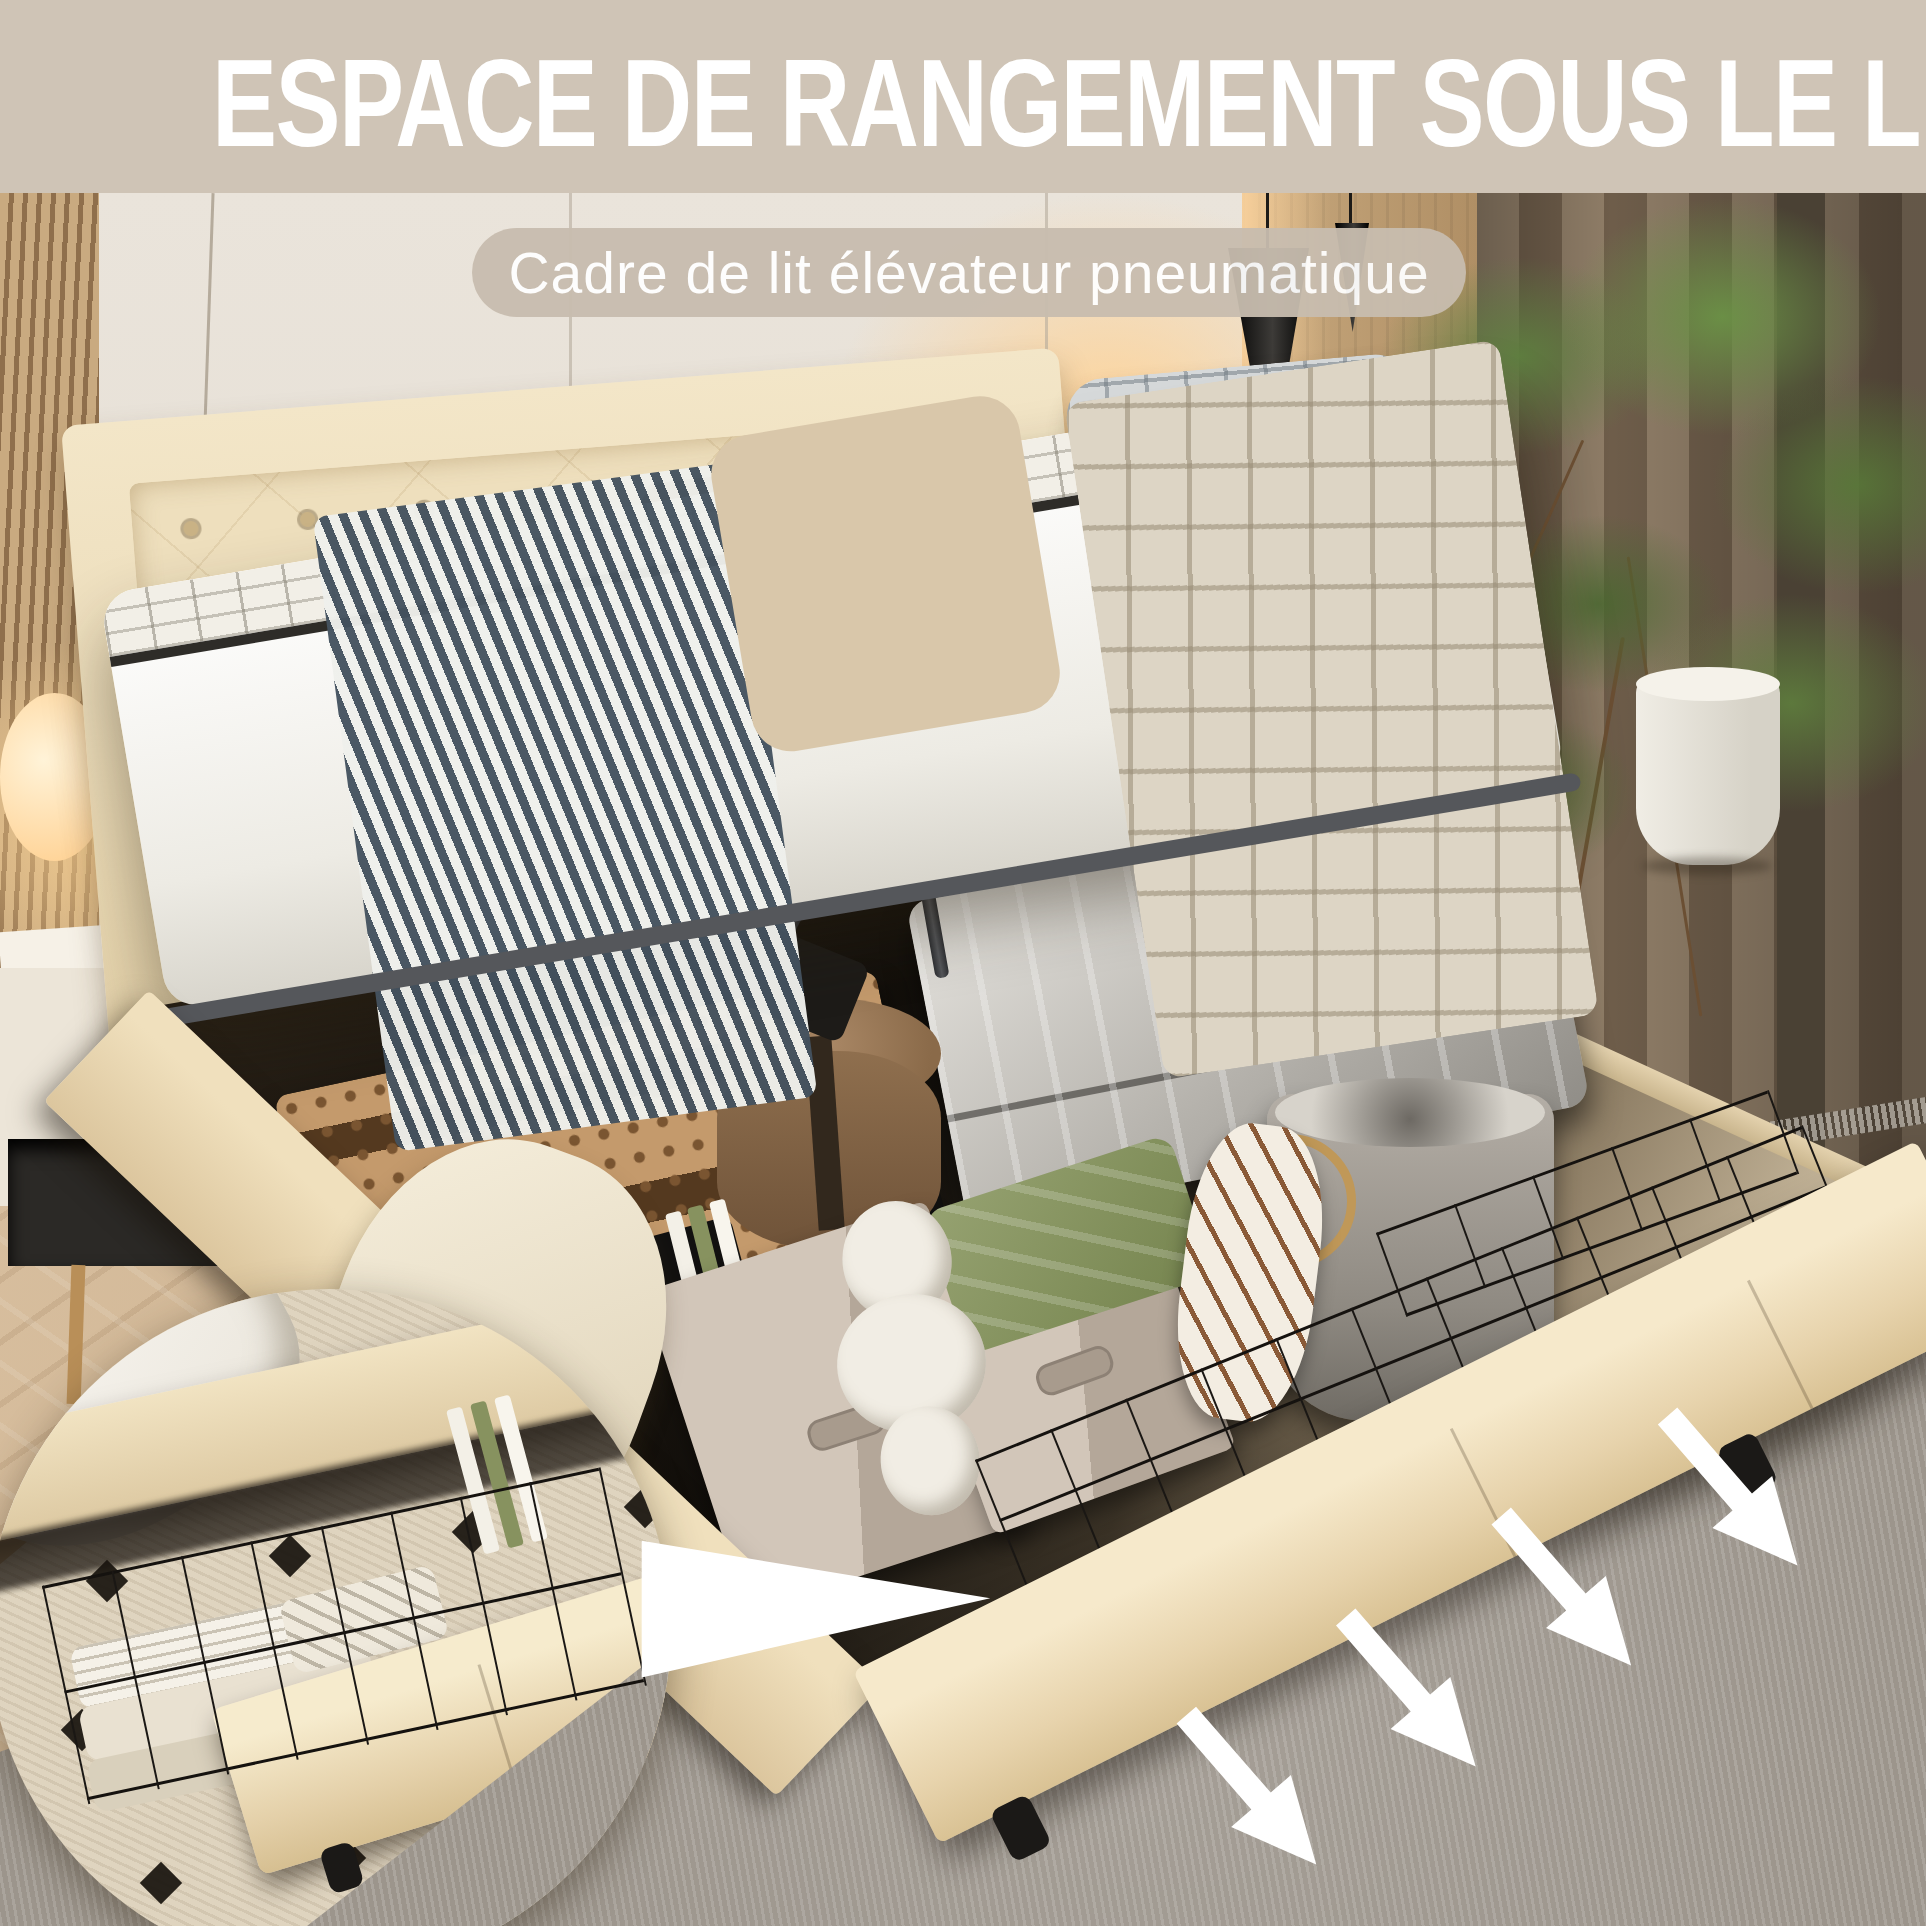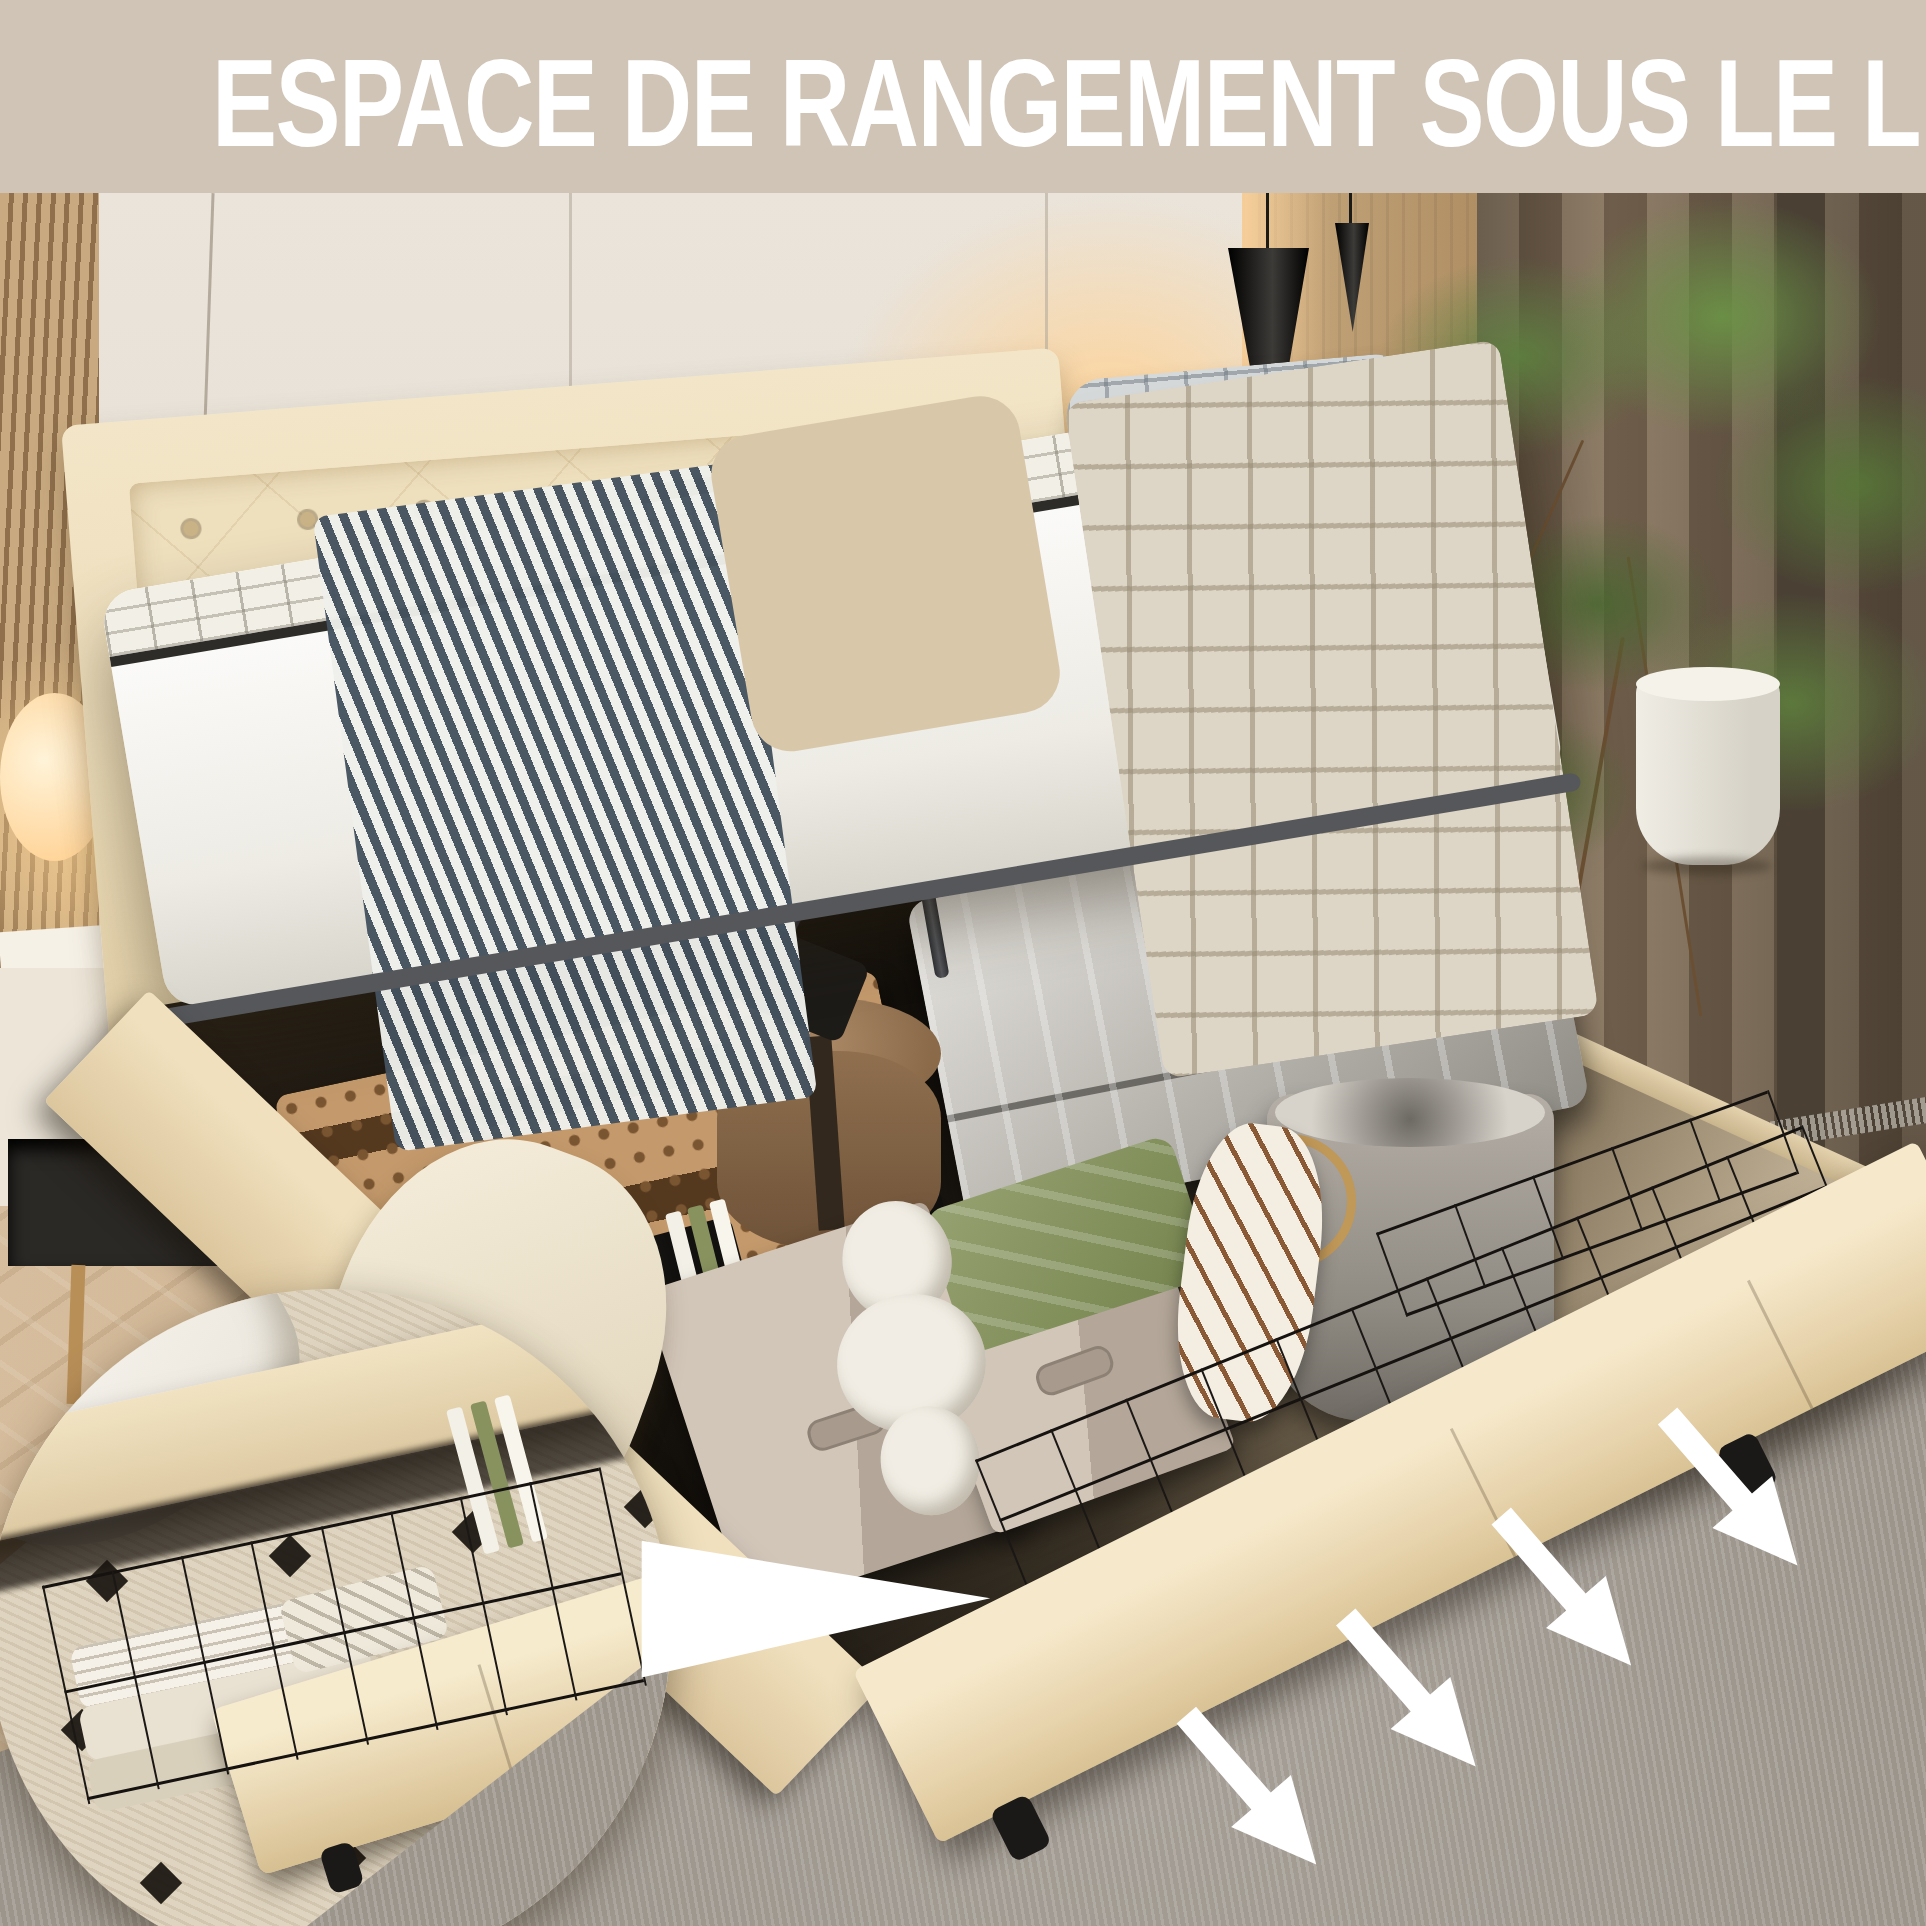--- a/index.html
+++ b/index.html
@@ -391,15 +391,18 @@
     <polygon points="648,1556 648,1694 1000,1614" fill="#ffffff"></polygon>
     <use href="#arrow-shape" fill="#ffffff" transform="translate(1198,1732) rotate(49)"></use>
     <use href="#arrow-shape" fill="#ffffff" transform="translate(1359,1633) rotate(49)"></use>
     <use href="#arrow-shape" fill="#ffffff" transform="translate(1516,1531) rotate(49)"></use>
     <use href="#arrow-shape" fill="#ffffff" transform="translate(1684,1430) rotate(49)"></use>
   </svg>
 
   <div class="abs band">
     <div class="headline">ESPACE DE RANGEMENT SOUS LE LIT</div>
   </div>
+  <div class="abs pill">
+    <span>Cadre de lit élévateur pneumatique</span>
+  </div>
 
 </div>
 
 
 </body></html>

